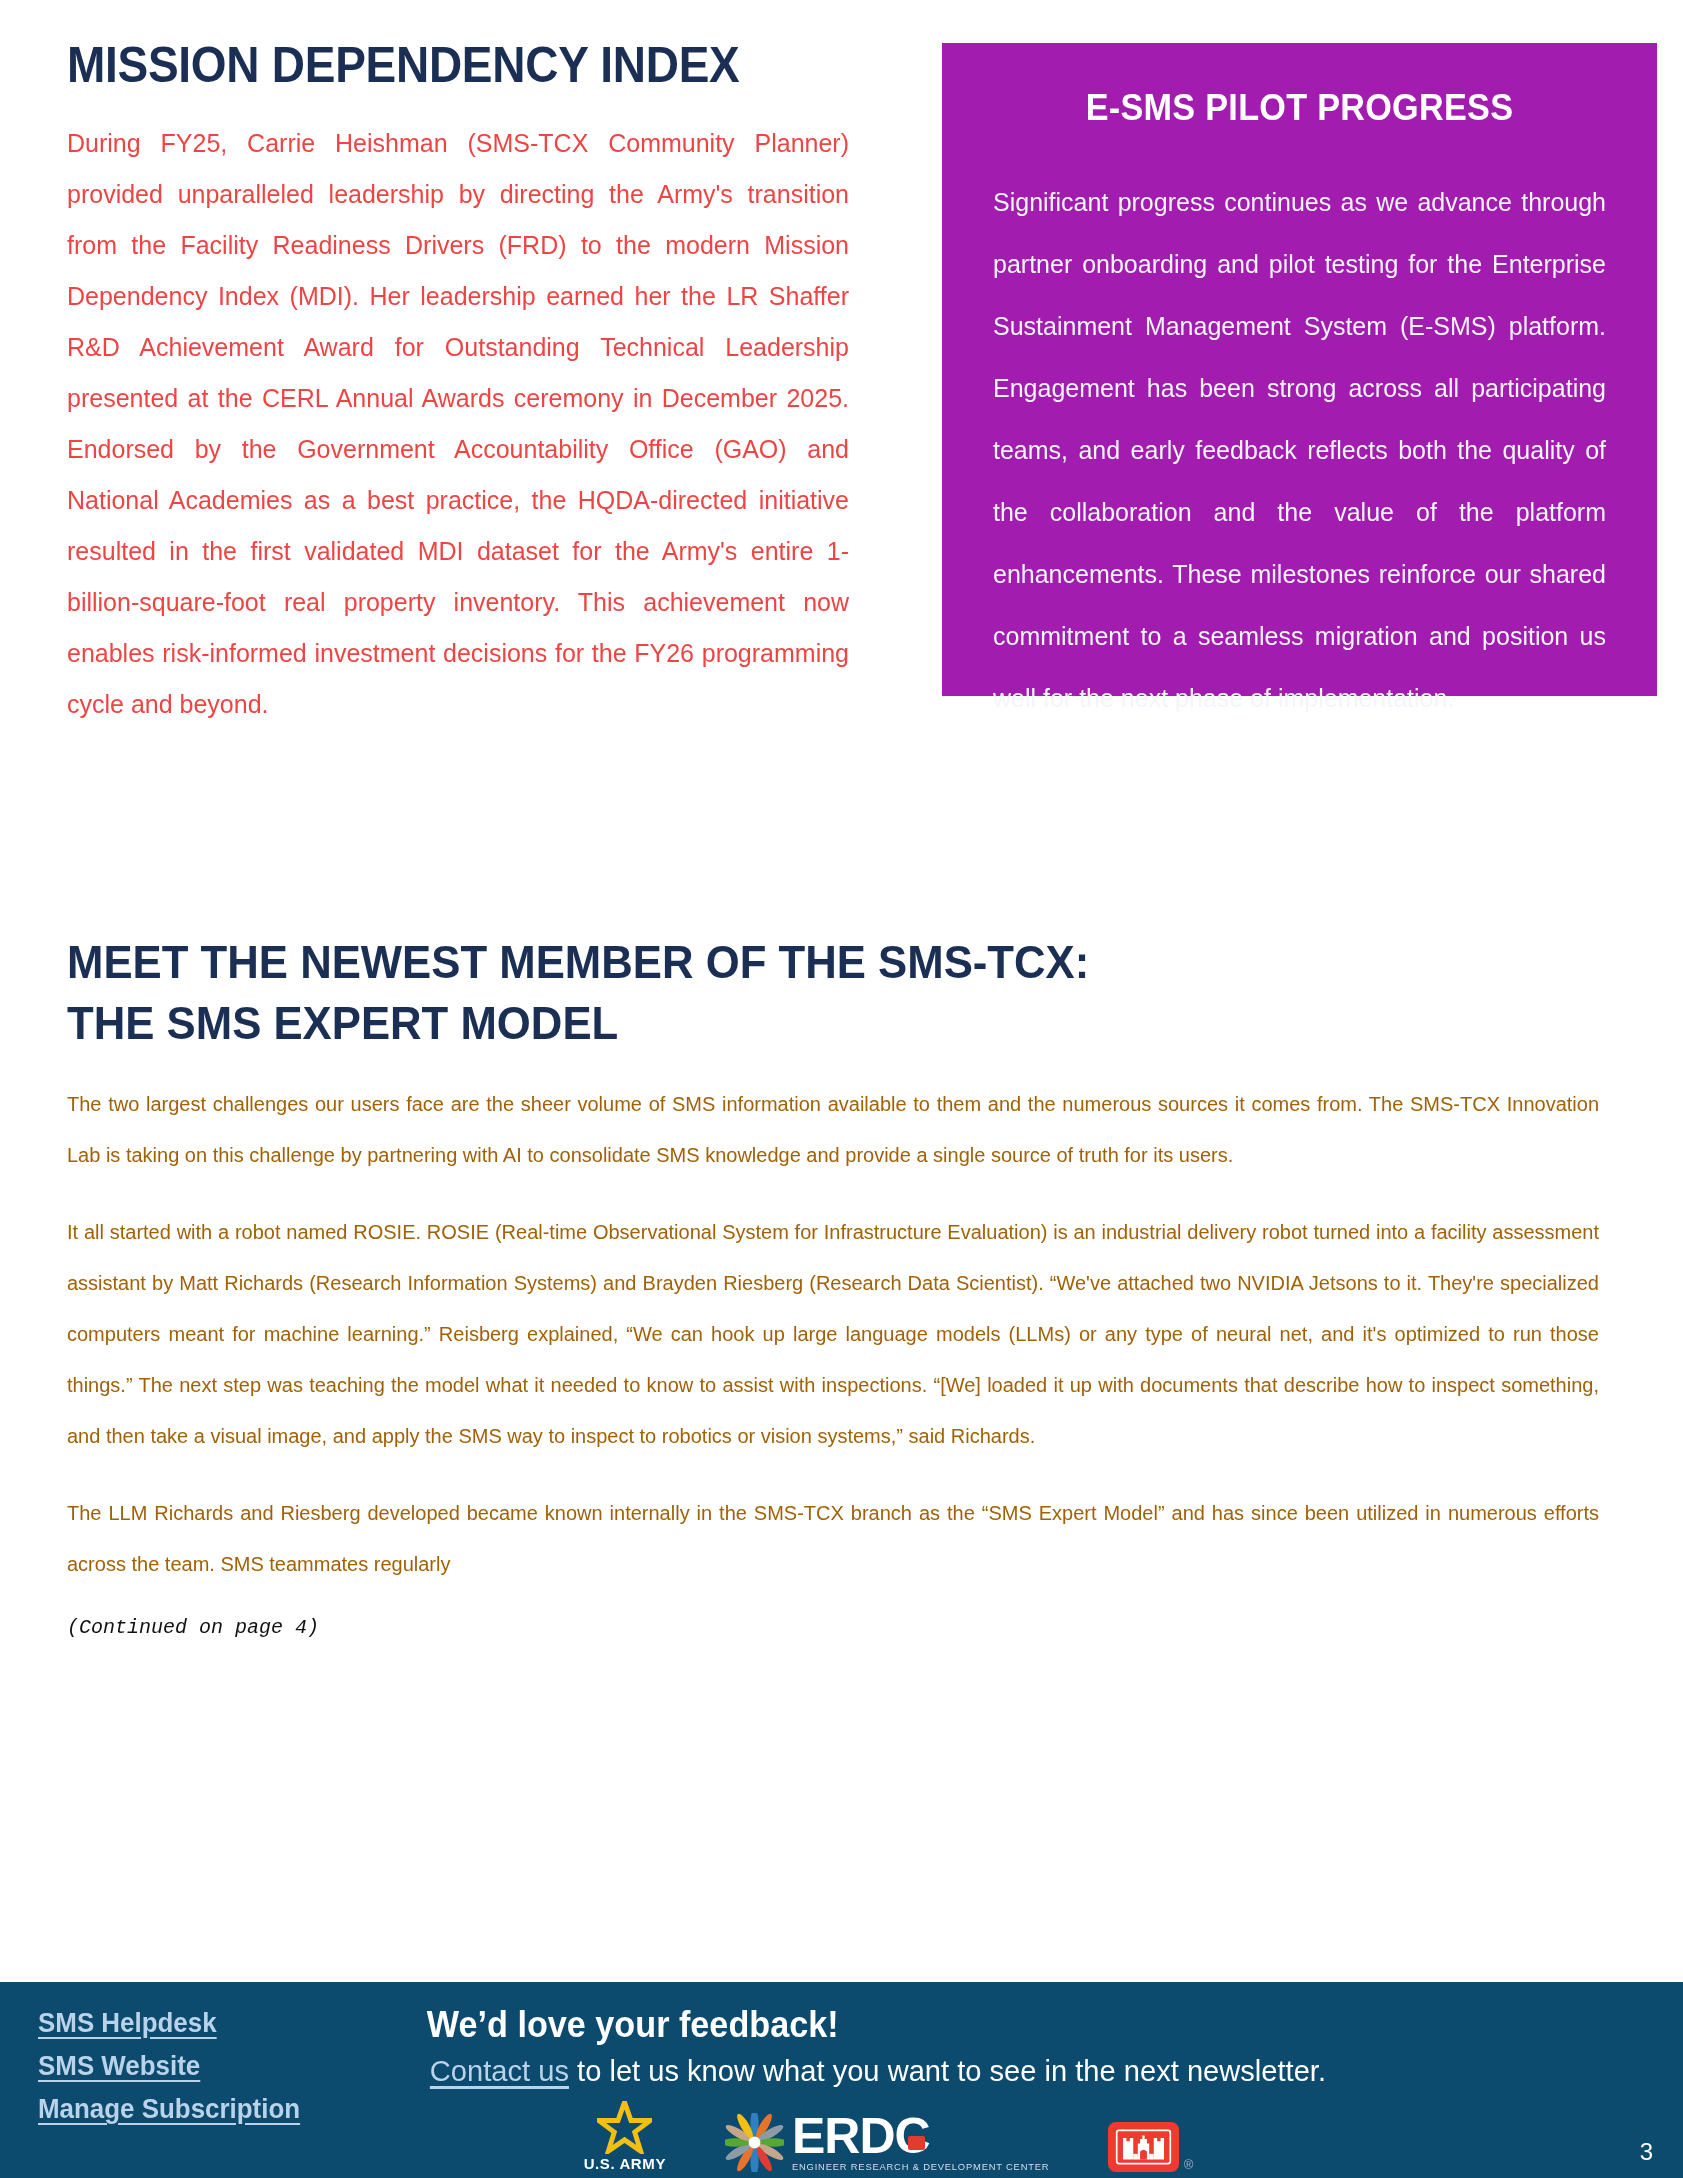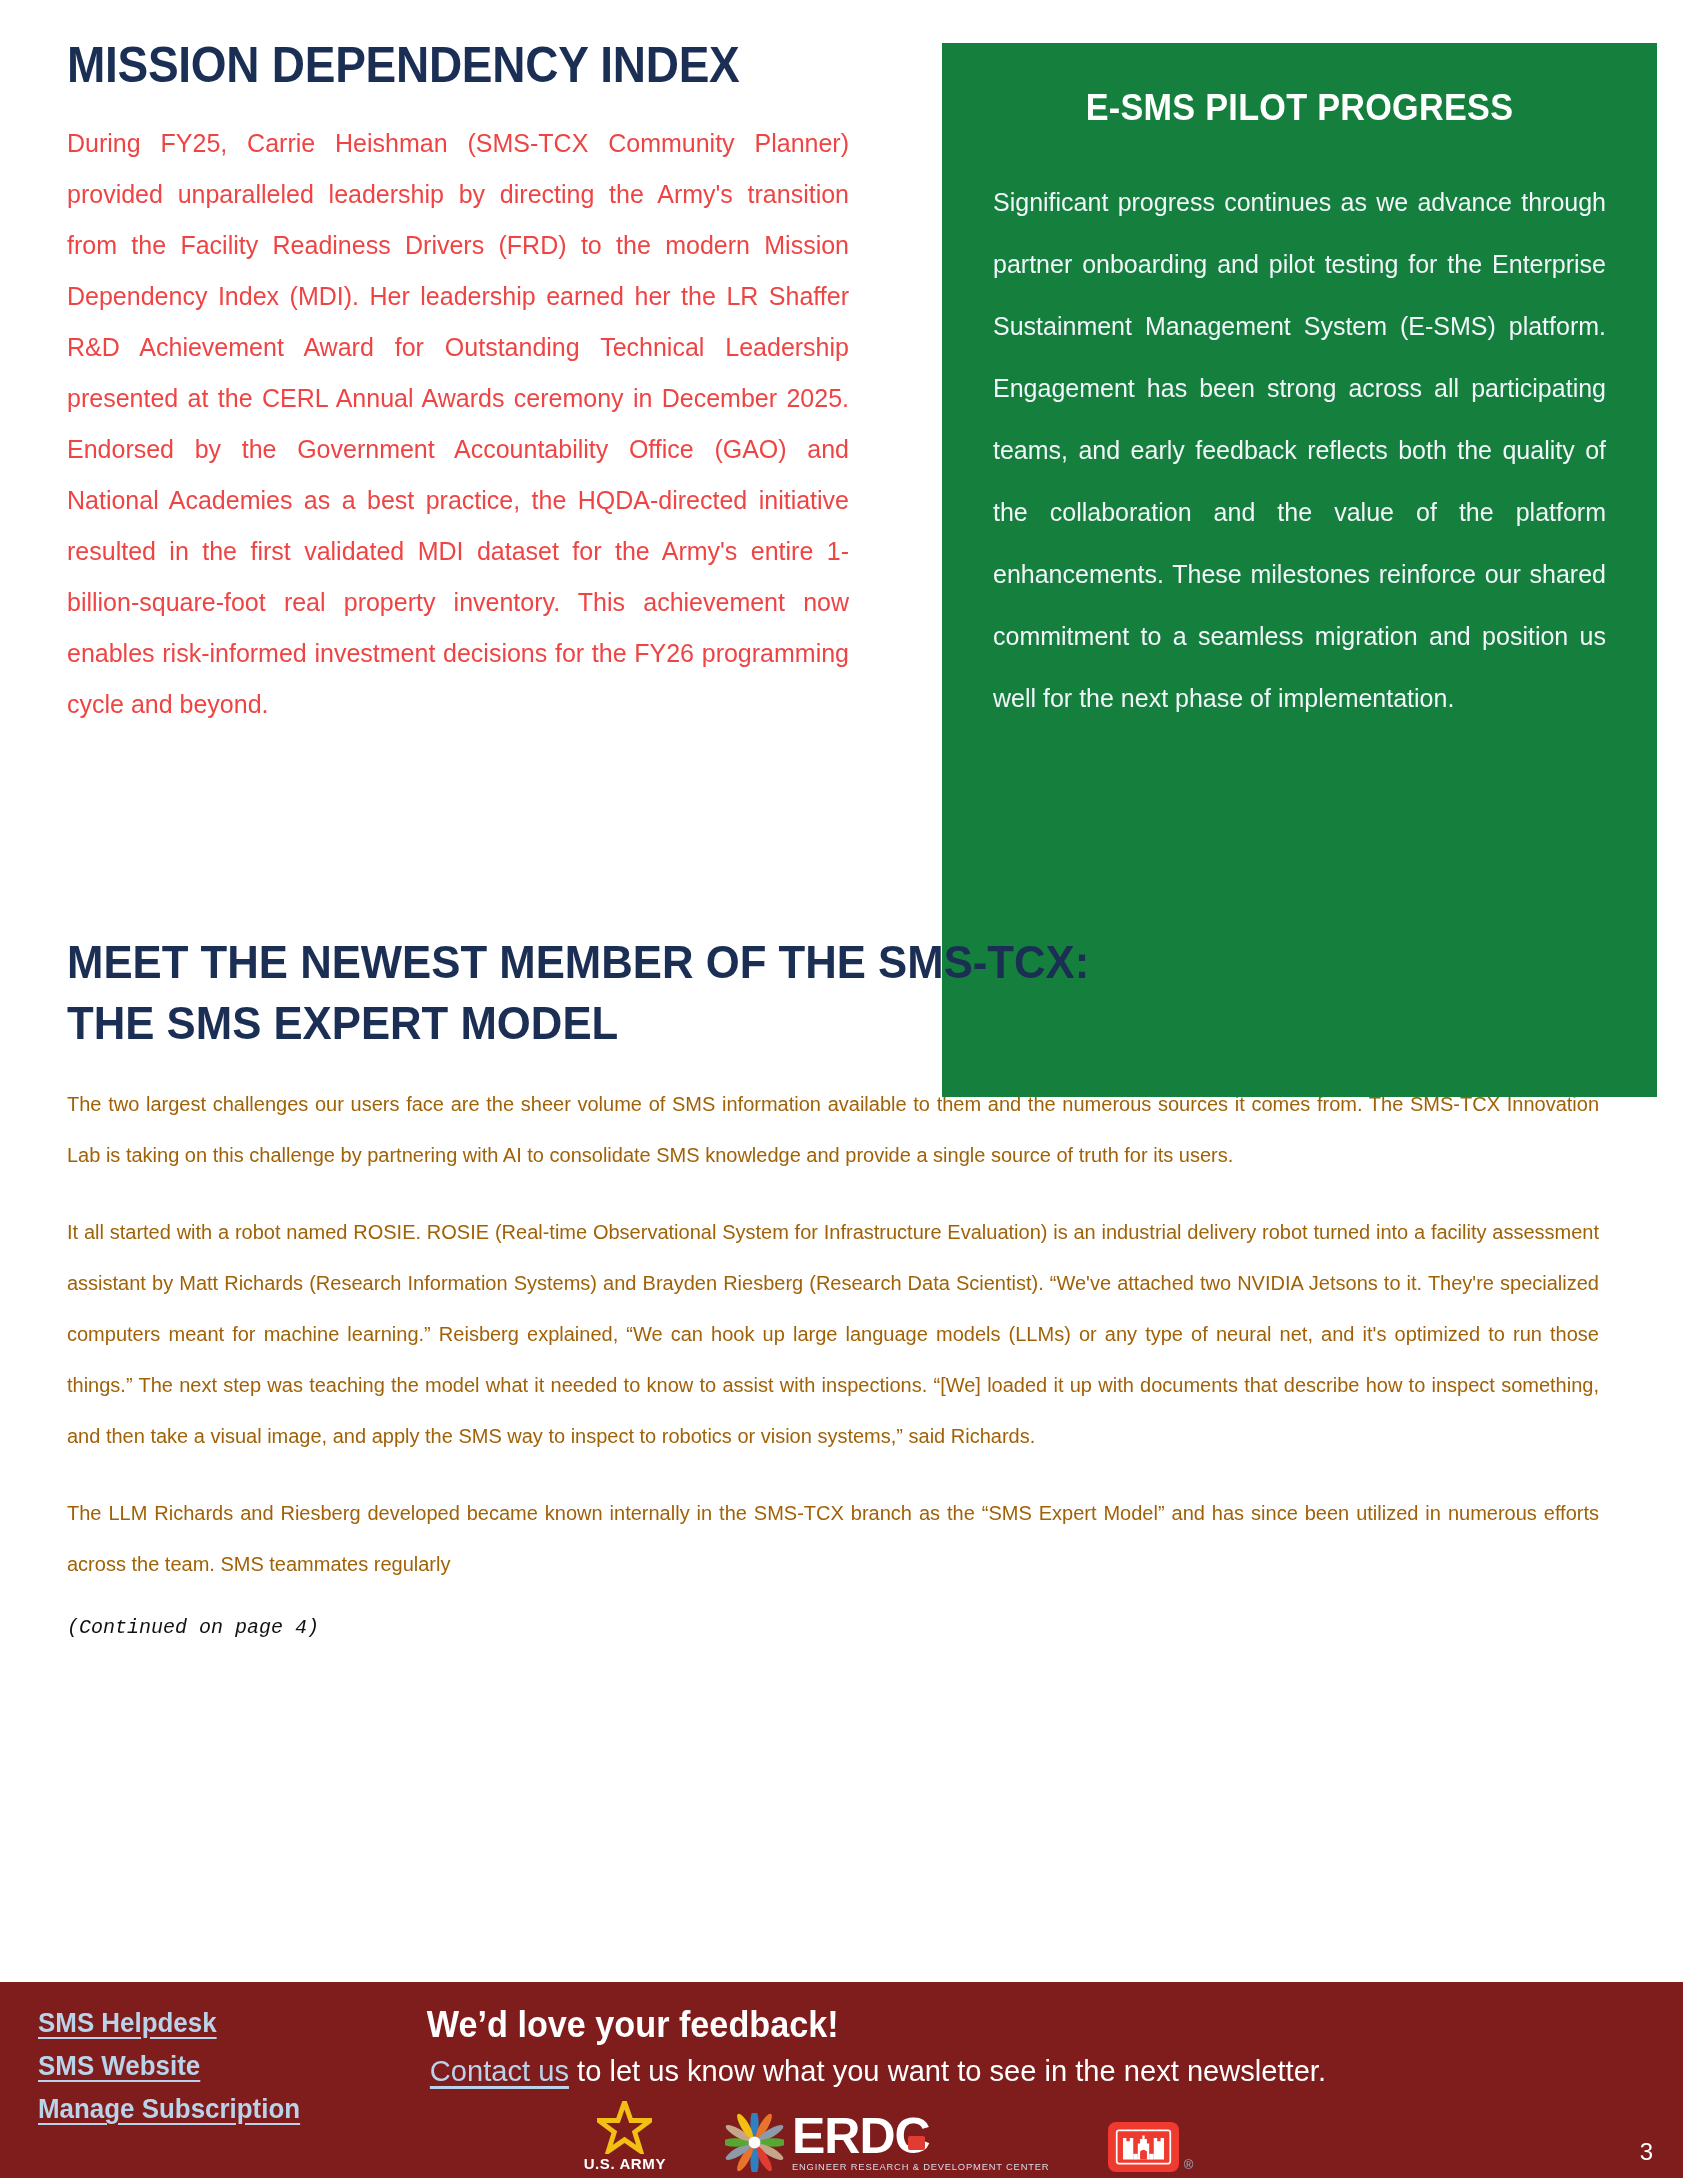--- a/index.html
+++ b/index.html
@@ -56,22 +56,22 @@
     margin:0 0 22px 0;
     hyphens:manual;
   }
 
   
   .callout{
     position:absolute;
     right:-42px;
     top:43px;
     width:715px;
-    height:1054px;
-    background:#15803d;
+    height:653px;
+    background:#a21caf;
     box-sizing:border-box;
     padding:44px 51px 40px 51px;
   }
   .callout-title{
     color:#ffffff;
     font-weight:bold;
     font-size:36px;
     letter-spacing:0.3px;
     text-align:center;
     margin:0 0 42px 0;
@@ -116,21 +116,21 @@
     margin:22px 0 0 0;
     font-family:Liberation Mono, monospace;
   }
 
   
   .footer{
     position:absolute;
     left:0;bottom:0;
     width:1683px;
     height:196px;
-    background:#7f1d1d;
+    background:#0c4a6e;
   }
   .footer-links{
     position:absolute;
     left:38px;top:26px;
     display:flex;
     flex-direction:column;
     gap:12px;
   }
   .footer-links a{
     color:#b9d3ea;

